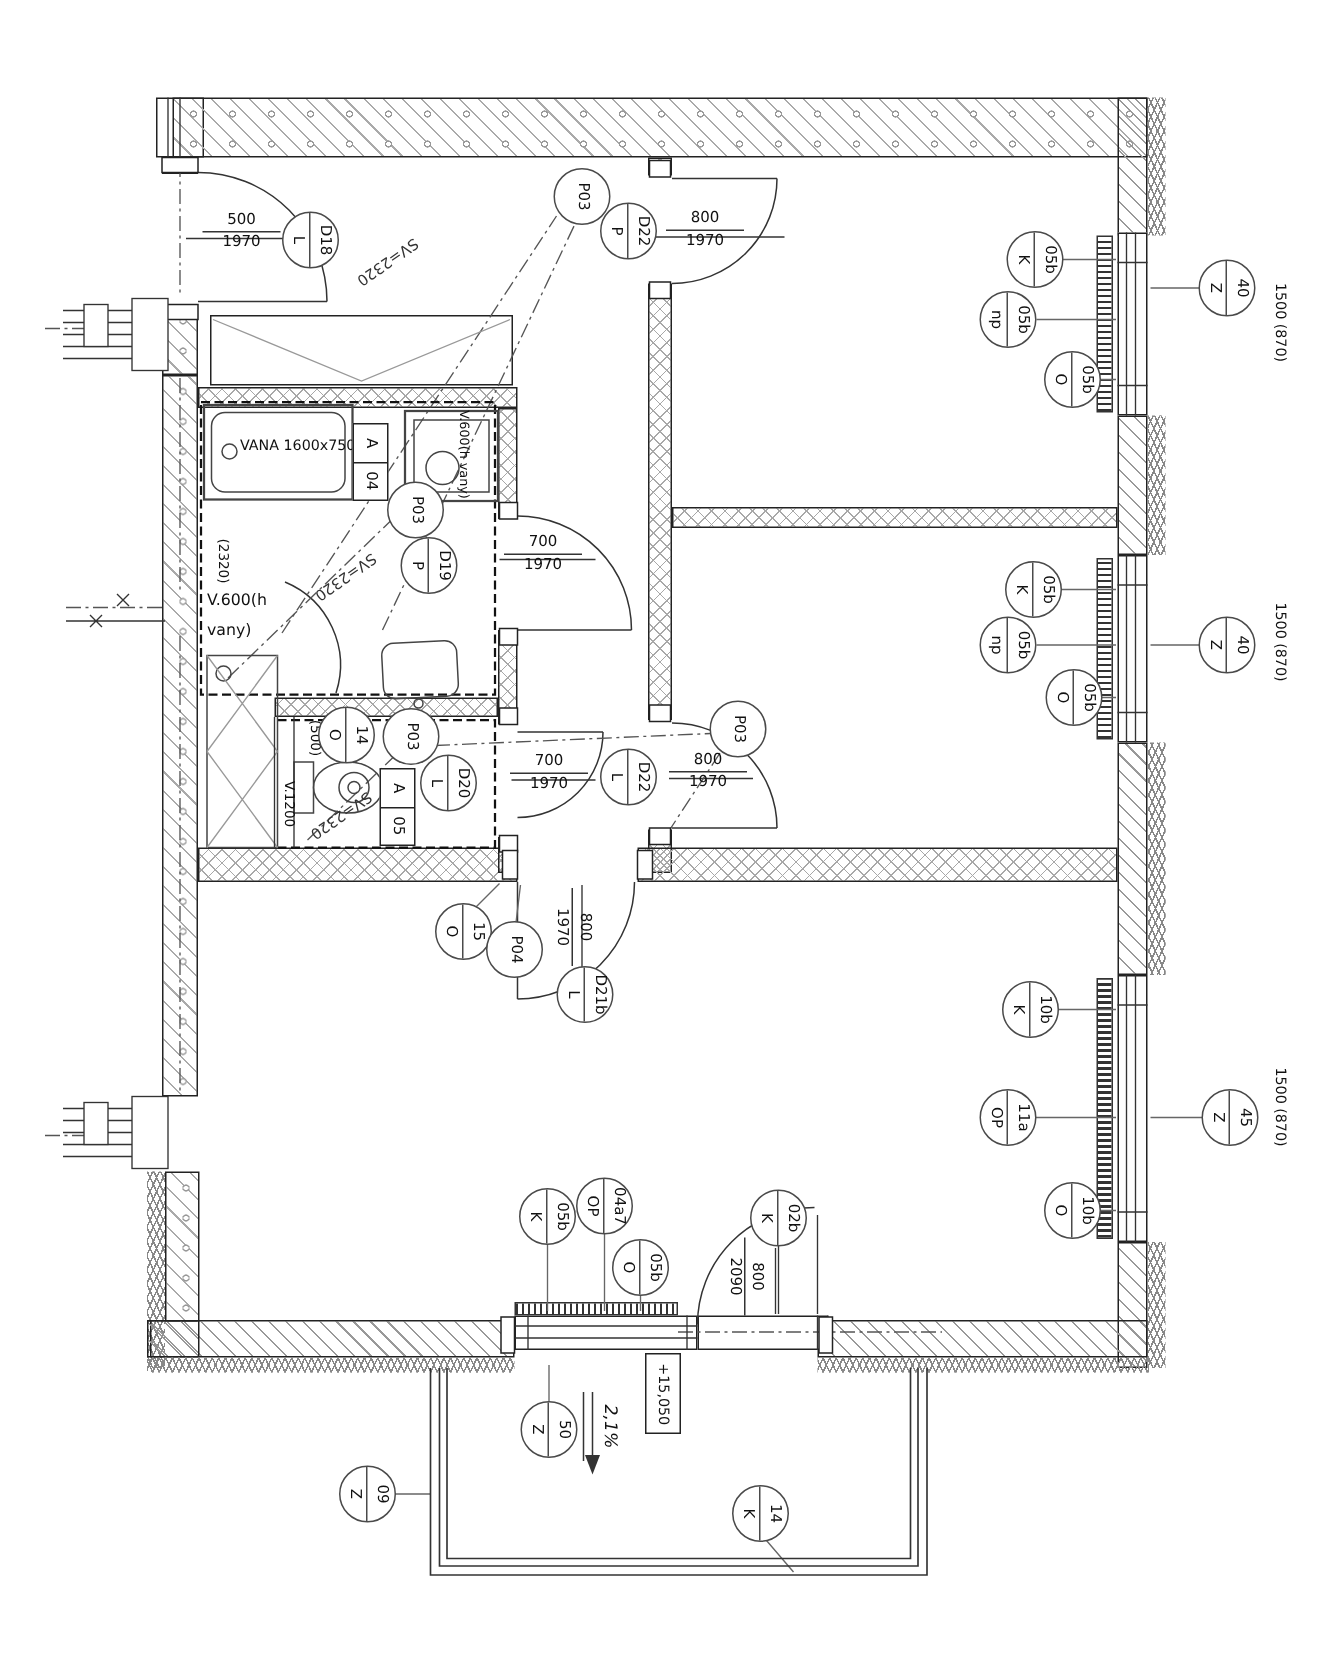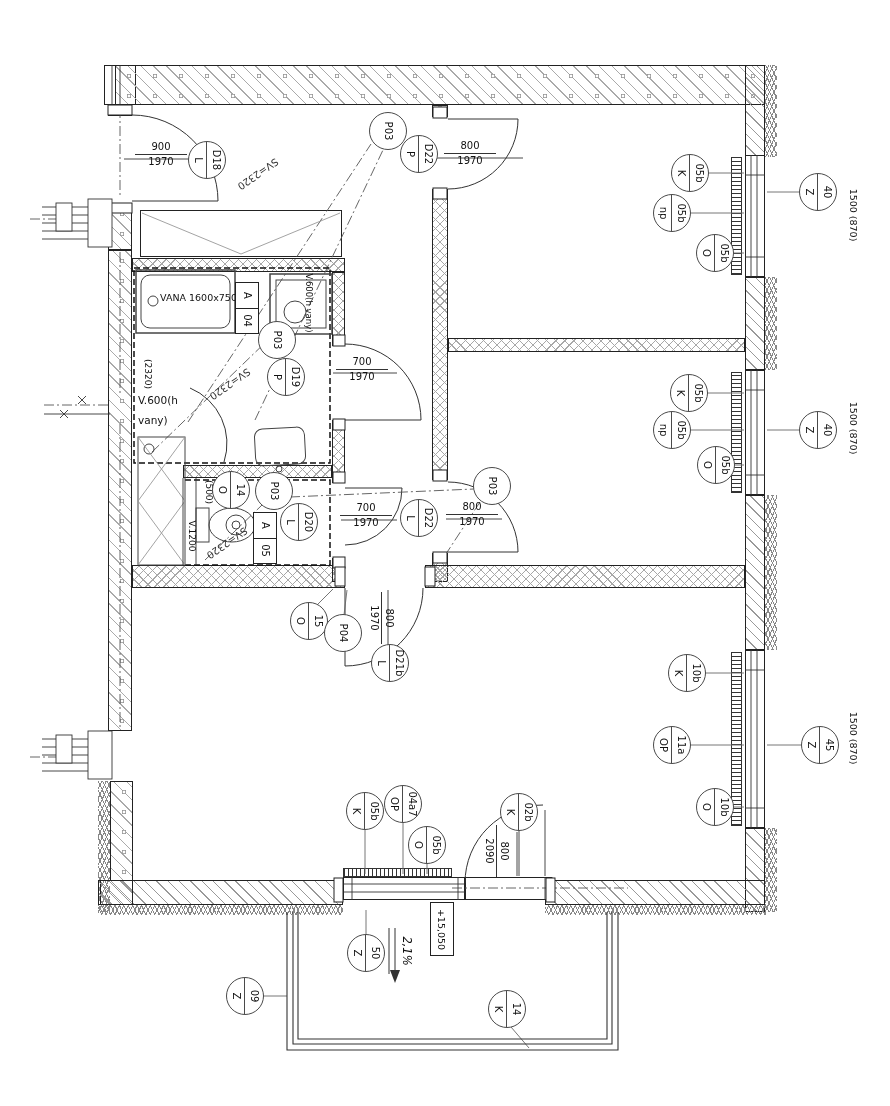--- a/index.html
+++ b/index.html
@@ -341,21 +341,21 @@
   <div class="mk" style="left:226px;top:977px">
       <span class="n">09</span>
       <span class="l">Z</span>
     </div>
   <div class="mk" style="left:488px;top:990px">
       <span class="n">14</span>
       <span class="l">K</span>
     </div>
 
   <div class="dim" style="left:135px;top:141px">
-      <span class="over">900</span>
+      <span class="over">500</span>
       <span class="under">1970</span>
     </div>
   <div class="dim" style="left:444px;top:140px">
       <span class="over">800</span>
       <span class="under">1970</span>
     </div>
   <div class="dim" style="left:336px;top:356px">
       <span class="over">700</span>
       <span class="under">1970</span>
     </div>

